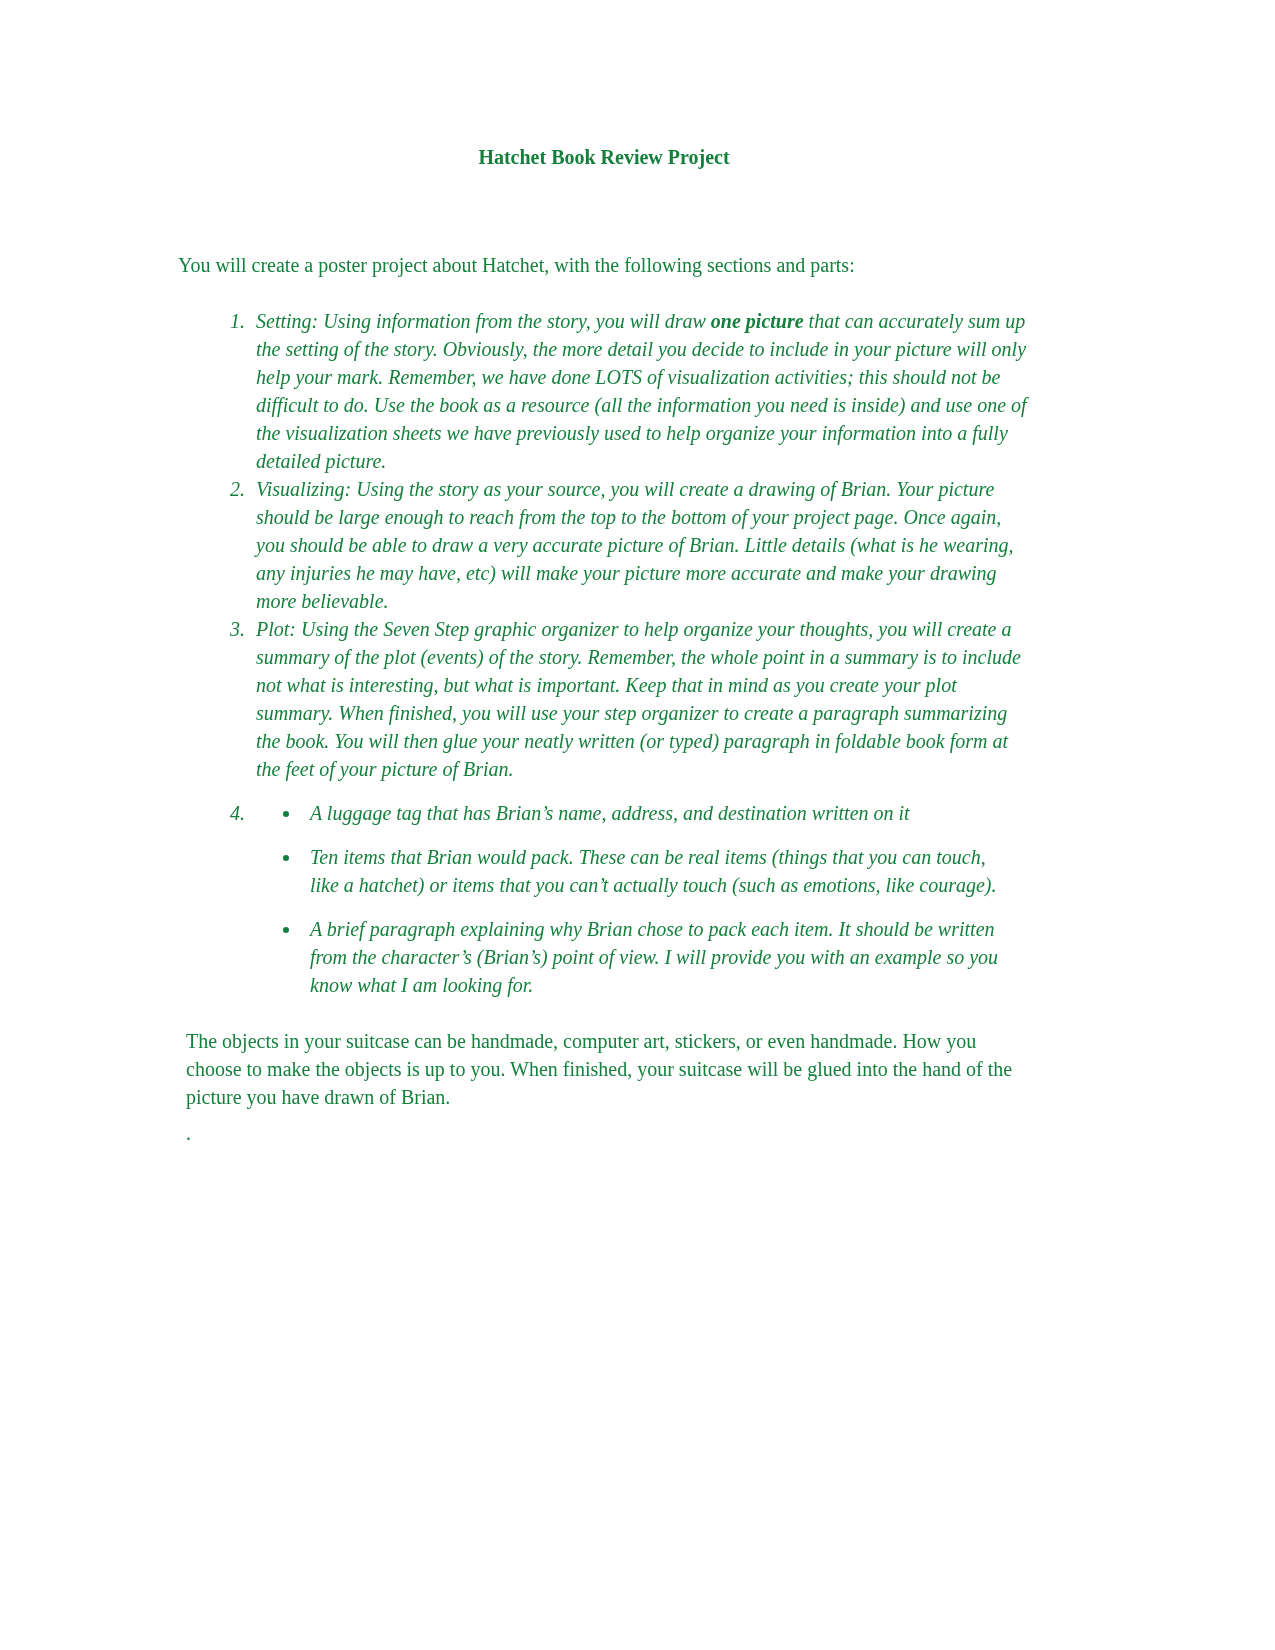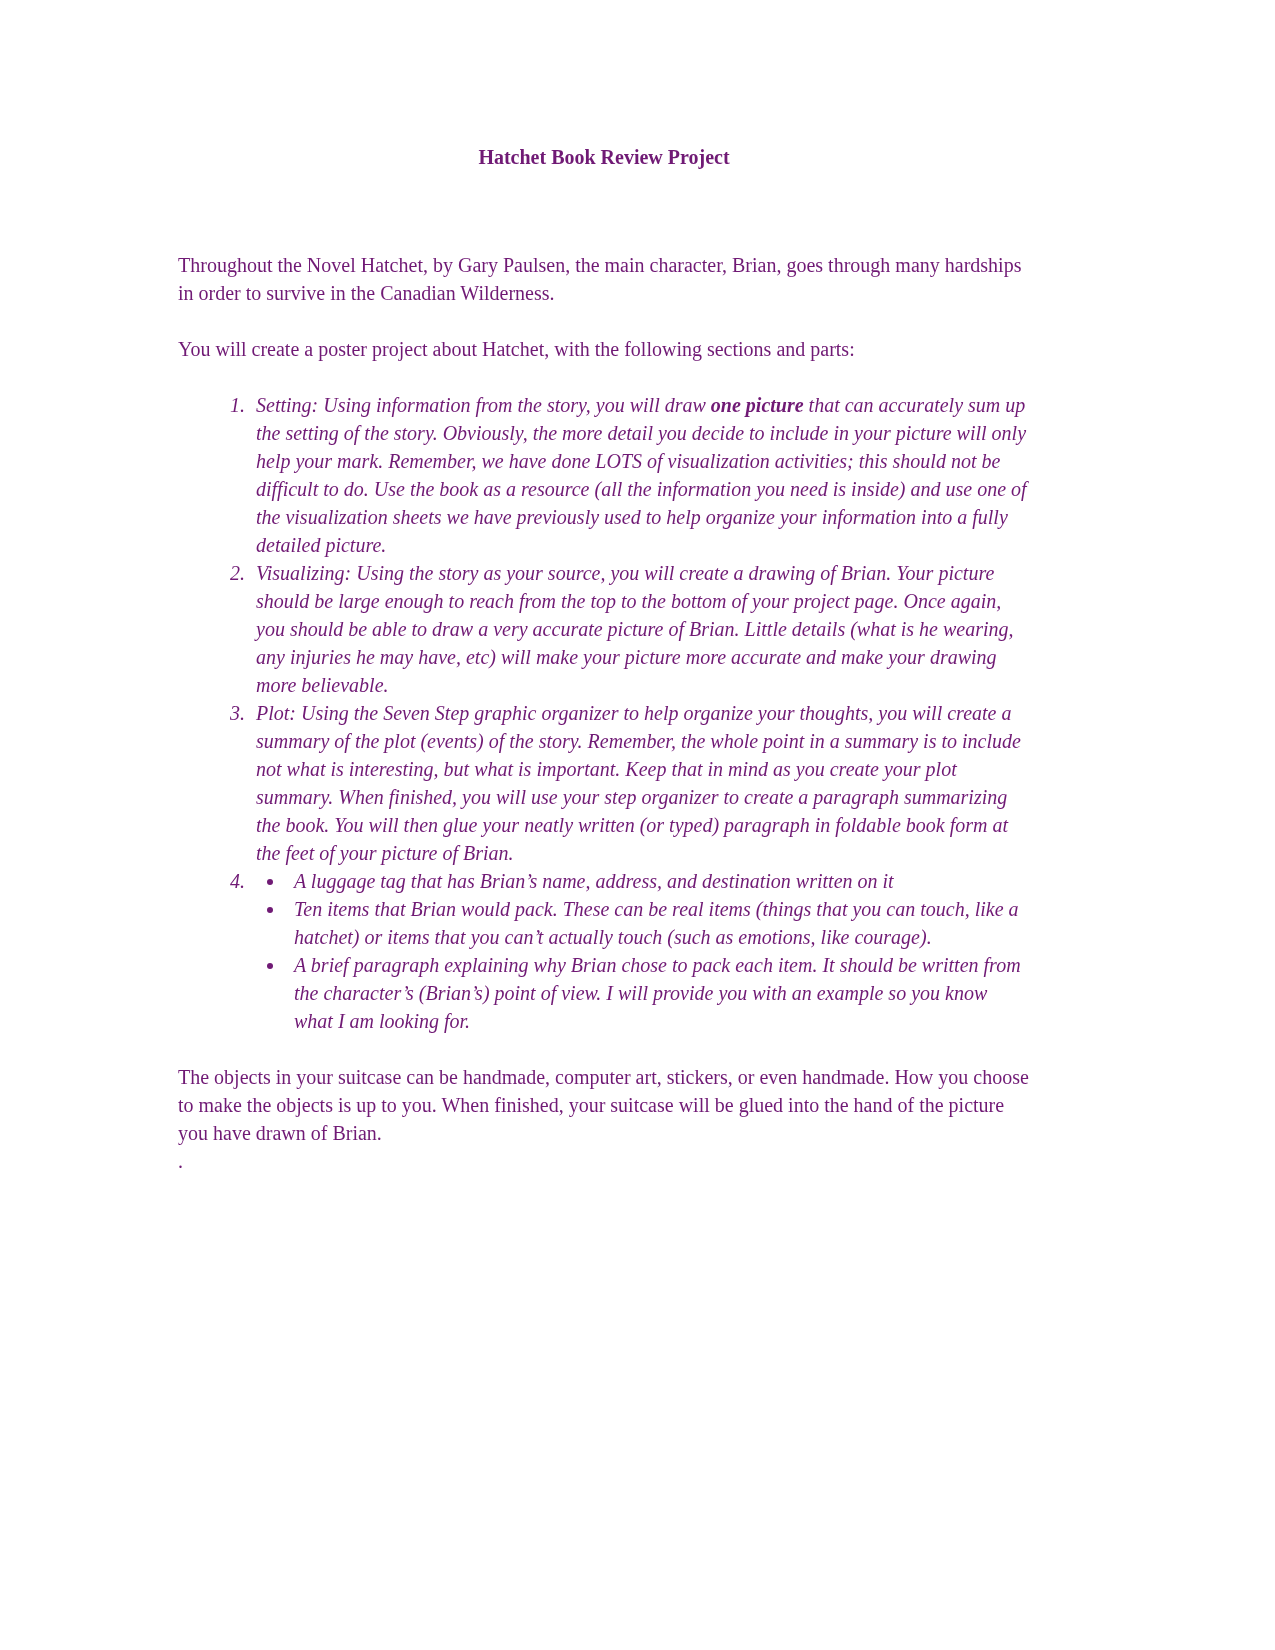--- a/index.html
+++ b/index.html
@@ -6,69 +6,68 @@
     margin: 0;
     padding: 0;
     background: #ffffff;
   }
   .page {
     position: relative;
     width: 1275px;
     height: 1650px;
     box-sizing: border-box;
     background: #ffffff;
-    color: #701a75;
+    color: #15803d;
     font-family: "Liberation Serif", "DejaVu Serif", serif;
     font-size: 20px;
     line-height: 28px;
     padding: 143px 245px 0 178px;
     overflow: hidden;
   }
   .title {
     font-size: 20px;
     font-weight: bold;
     text-align: center;
     margin: 0 0 80px 0;
     line-height: 28px;
   }
   p {
     margin: 0 0 28px 0;
   }
   p.no-gap {
-    margin: 0;
+    margin: 8px;
   }
   ol.sections {
     margin: 0 0 28px 0;
     padding-left: 72px;
     list-style: decimal outside;
   }
   ol.sections > li {
     margin: 0;
     padding-left: 6px;
     font-style: italic;
   }
   ul.bullets {
     margin: 0;
     padding-left: 30px;
     list-style: disc outside;
   }
   ul.bullets > li {
-    margin: 0;
+    margin: 16px;
     padding-left: 8px;
   }
   strong { font-weight: bold; }
 </style>
 </head>
 <body>
 
 <div class="page">
 
   <h1 class="title">Hatchet Book Review Project</h1>
 
-  <p>Throughout the Novel Hatchet, by Gary Paulsen, the main character, Brian, goes through many hardships in order to survive in the Canadian Wilderness.</p>
 
 
   <p>You will create a poster project about Hatchet, with the following sections and parts:</p>
 
   <ol class="sections">
 
     <li><span>Setting: Using information from the story, you will draw </span><strong>one picture</strong><span> that can accurately sum up the setting of the story. Obviously, the more detail you decide to include in your picture will only help your mark. Remember, we have done LOTS of visualization activities; this should not be difficult to do. Use the book as a resource (all the information you need is inside) and use one of the visualization sheets we have previously used to help organize your information into a fully detailed picture.</span></li>
 
     <li>Visualizing: Using the story as your source, you will create a drawing of Brian. Your picture should be large enough to reach from the top to the bottom of your project page. Once again, you should be able to draw a very accurate picture of Brian. Little details (what is he wearing, any injuries he may have, etc) will make your picture more accurate and make your drawing more believable.</li>
 

